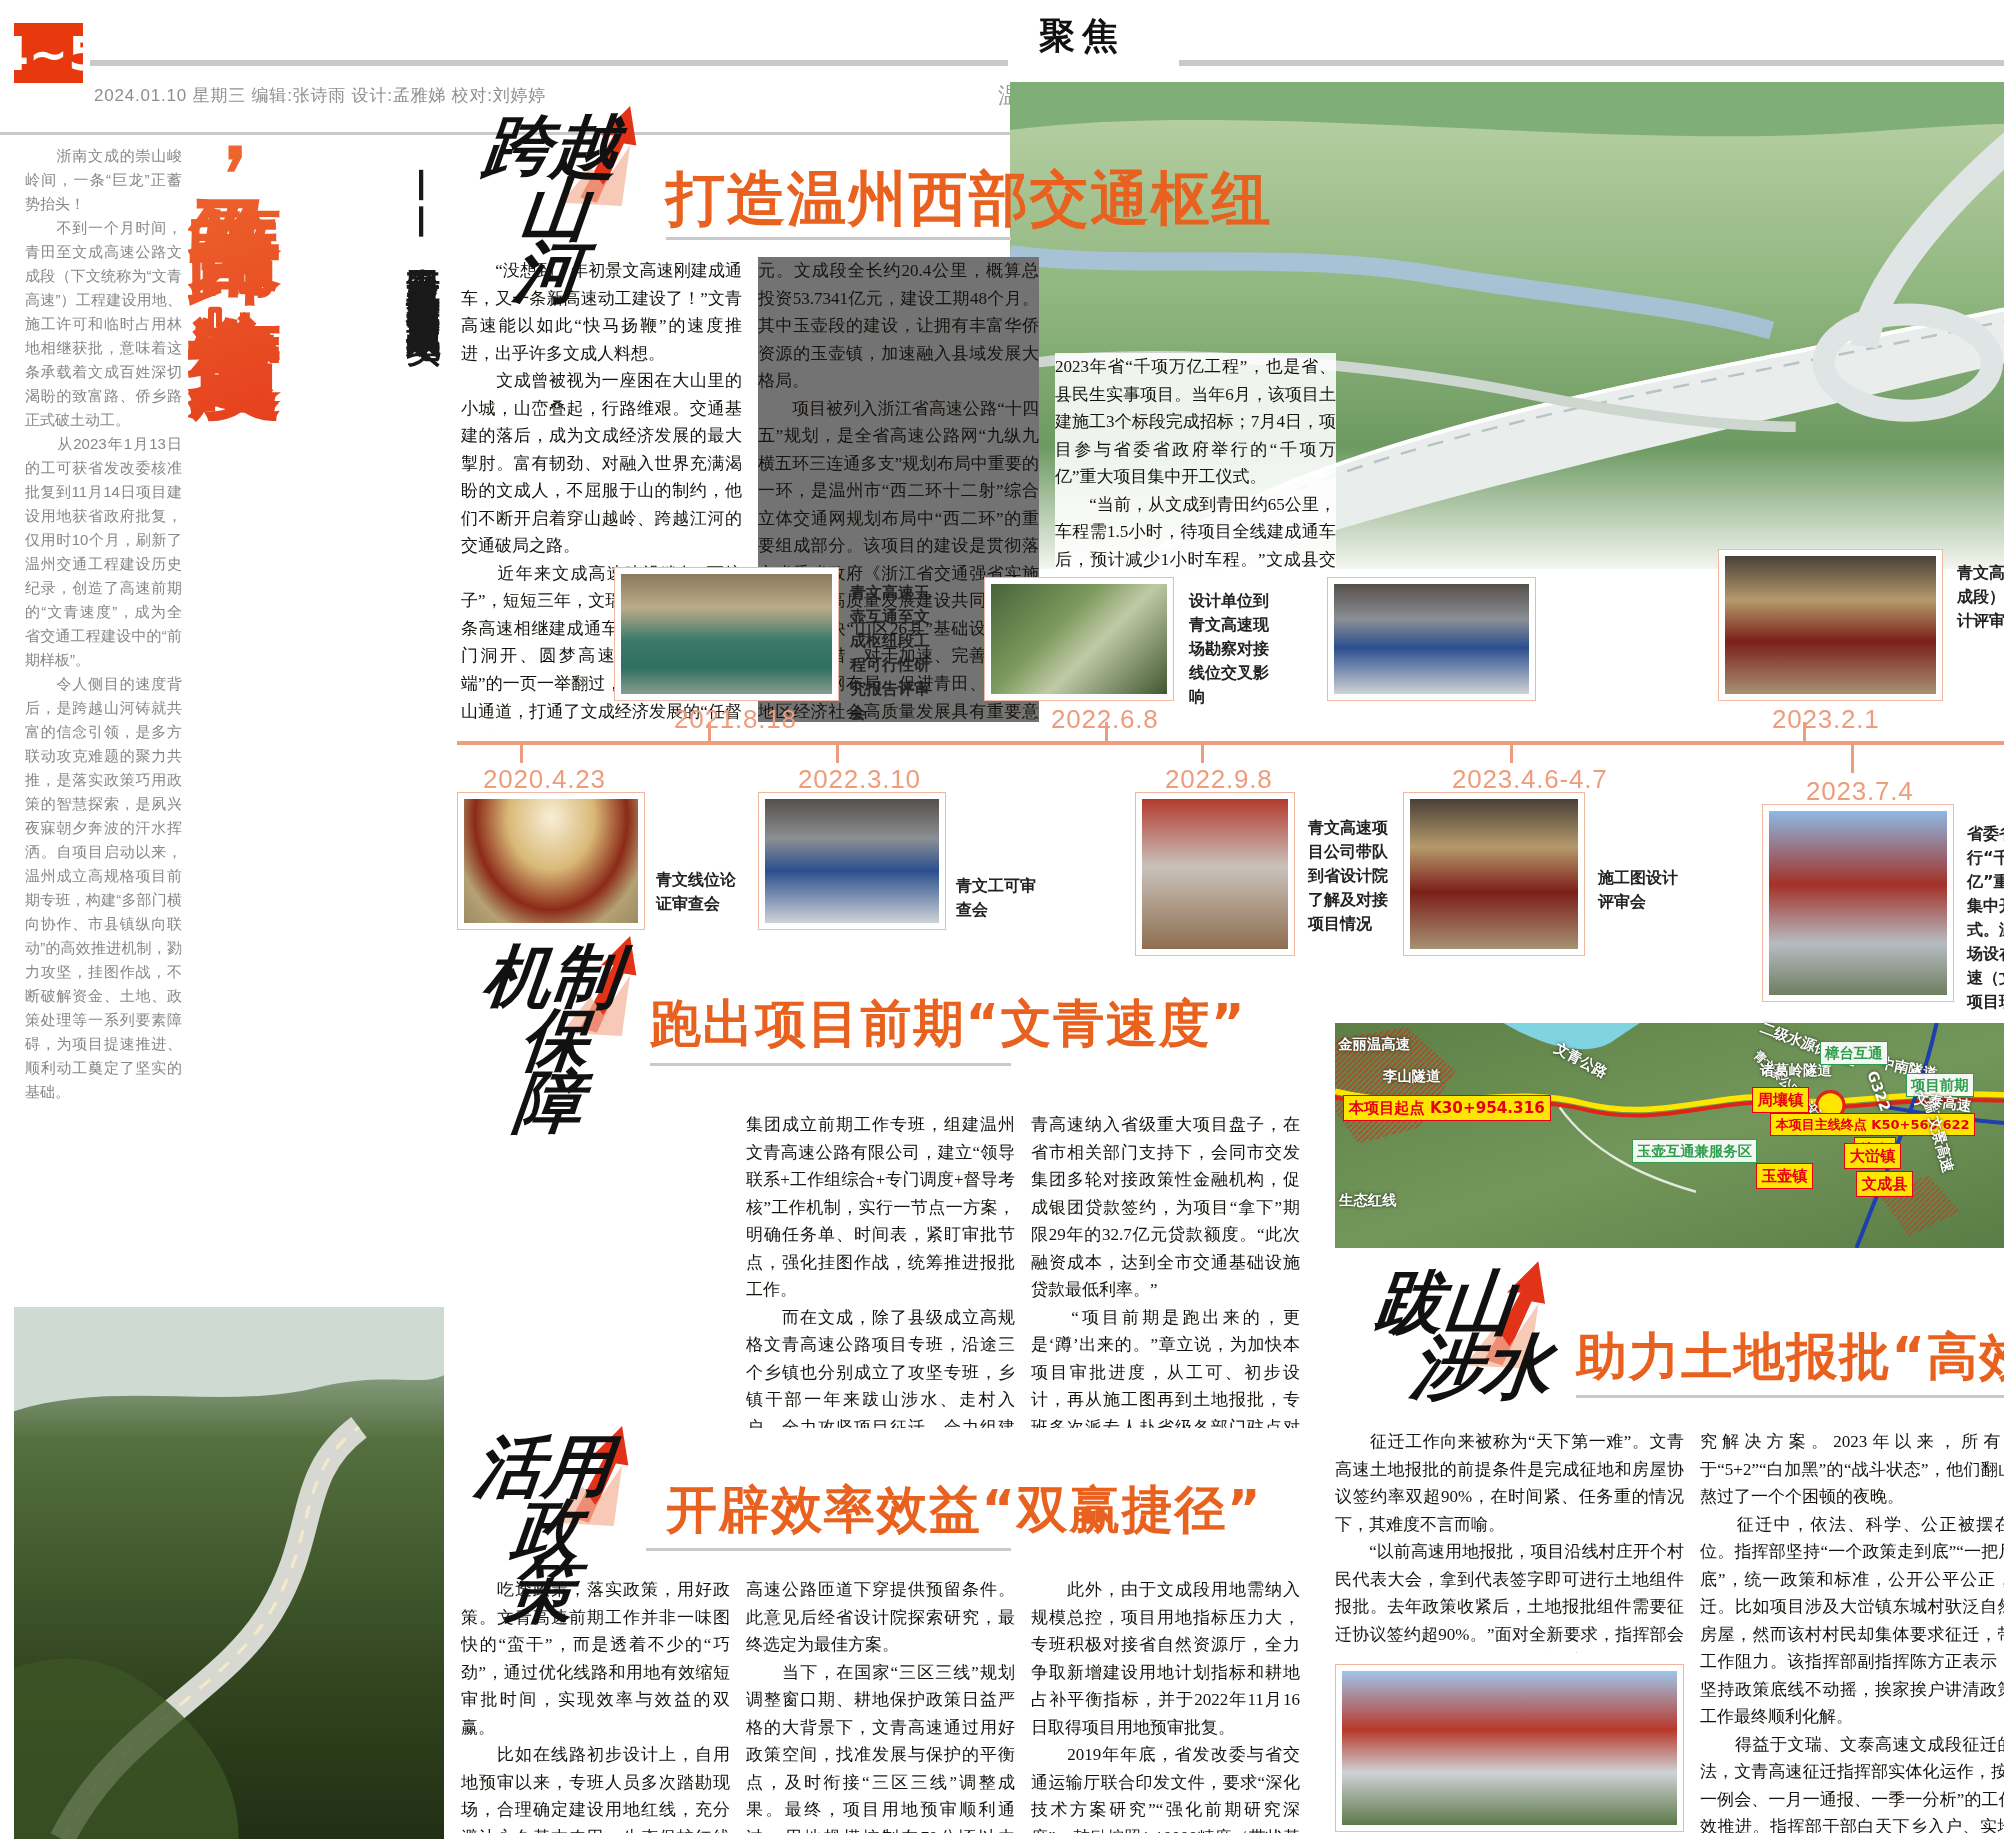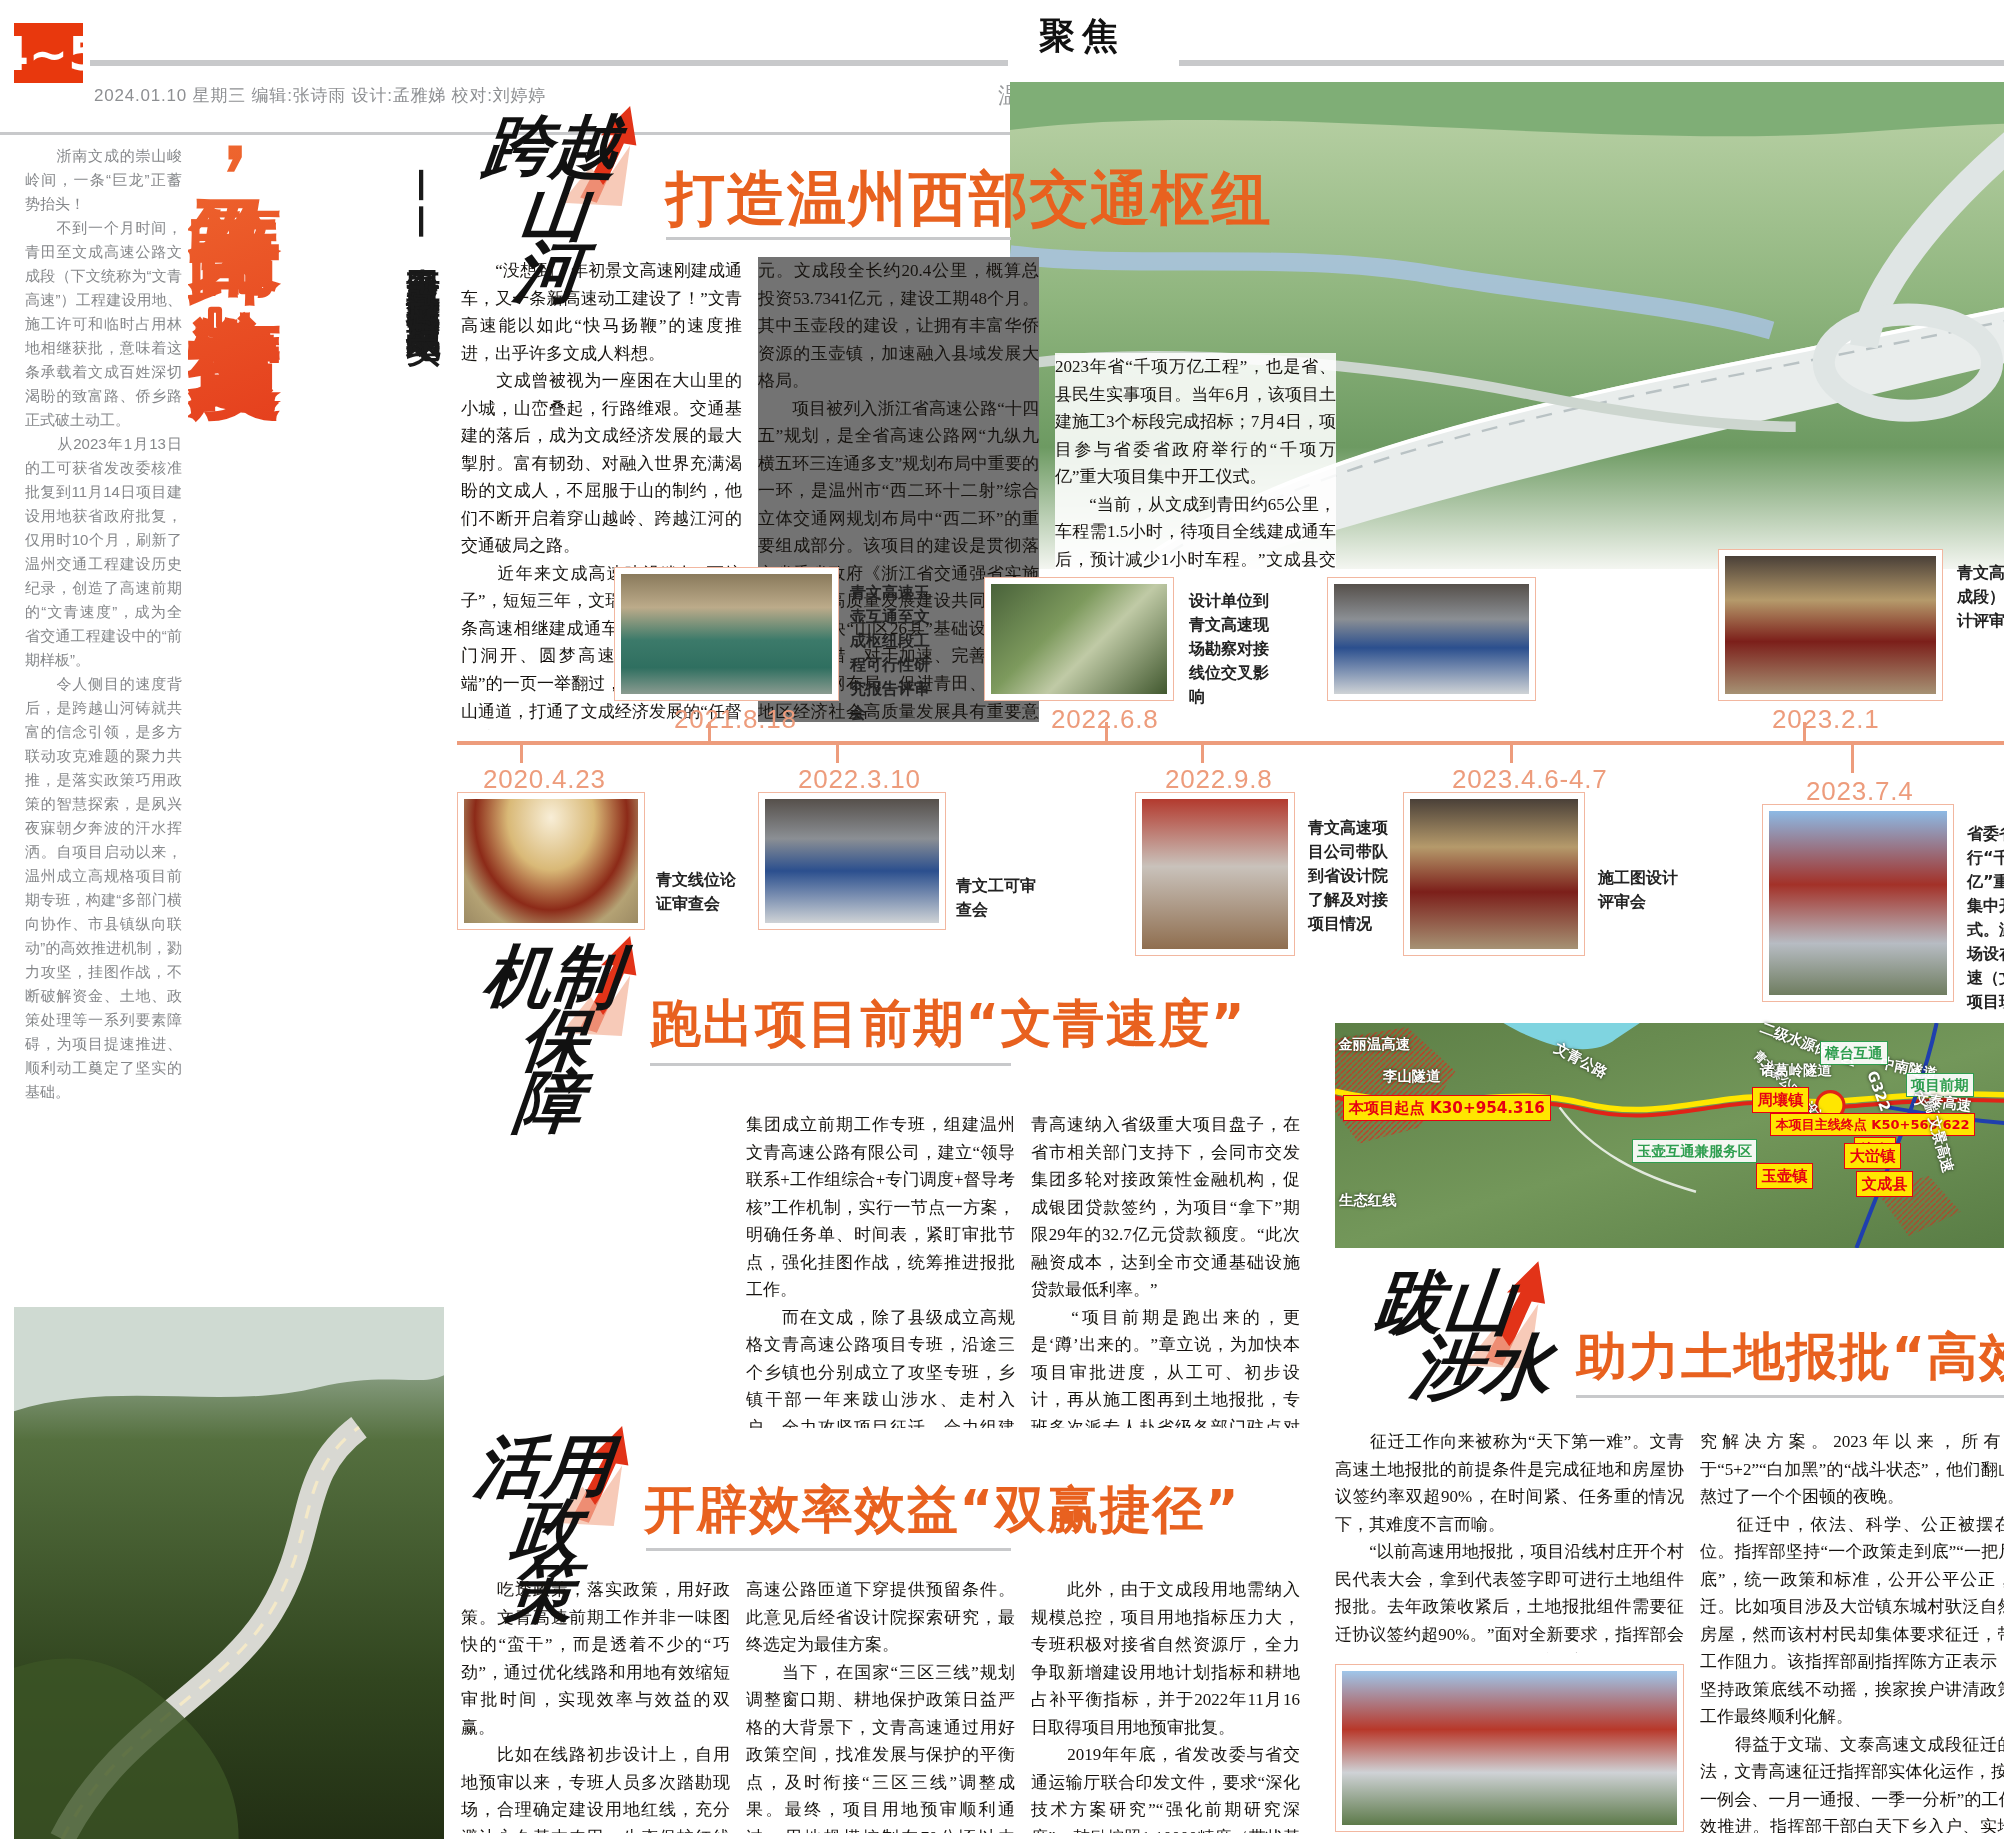--- a/index.html
+++ b/index.html
@@ -219,21 +219,21 @@
   <div class="abs" style="left:469px;top:1436px;width:176px;height:128px;">
     <svg class="abs" style="left:72px;top:-12px;" width="104" height="104" viewBox="0 0 100 100">
       <polygon points="30,90 62,30 50,30 78,2 84,40 72,38 46,95" fill="#e23318"></polygon>
       <polygon points="12,95 40,60 52,78 78,40 70,98" fill="#f4b49a" opacity="0.7"></polygon>
     </svg>
     <div class="seclogo" style="font-size:68px;">
       <span>活用</span>
       <span class="l2">政策</span>
     </div>
   </div>
-  <div class="abs sec-title small" style="left:644px;top:1476px;">开辟效率效益“双赢捷径”</div>
+  <div class="abs sec-title small" style="left:666px;top:1476px;">开辟效率效益“双赢捷径”</div>
   <div class="abs rule" style="left:646px;top:1548px;width:365px;height:3.2px;"></div>
 
   <div class="abs col" style="left:461px;top:1576px;width:269px;height:257px;">　　吃透政策，落实政策，用好政策。文青高速前期工作并非一味图快的“蛮干”，而是透着不少的“巧劲”，通过优化线路和用地有效缩短审批时间，实现效率与效益的双赢。
 　　比如在线路初步设计上，自用地预审以来，专班人员多次踏勘现场，合理确定建设用地红线，充分避让永久基本农田、生态保护红线等控制性因素，像“保护大熊猫那样”保护永久基本农田，实现“少占田、少拆房”。
 　　由于文成段线路与多条既有高速交叉，涉及设计变更和线位、用地、造价等多重因素，方案确定十分困难。专班研究论证，将景文高速文成枢纽组部分路基改为桥梁的意见，为文青</div>
   <div class="abs col" style="left:746px;top:1576px;width:269px;height:257px;">高速公路匝道下穿提供预留条件。此意见后经省设计院探索研究，最终选定为最佳方案。
 　　当下，在国家“三区三线”规划调整窗口期、耕地保护政策日益严格的大背景下，文青高速通过用好政策空间，找准发展与保护的平衡点，及时衔接“三区三线”调整成果。最终，项目用地预审顺利通过，用地规模控制在70公顷以内（63.8372公顷）且不涉及永久基本农田，成为全省首批按新政策要求通过用地预审的高速公路项目，为后续用地报批赢得了主动。</div>
   <div class="abs col" style="left:1031px;top:1576px;width:269px;height:257px;">　　此外，由于文成段用地需纳入规模总控，项目用地指标压力大，专班积极对接省自然资源厅，全力争取新增建设用地计划指标和耕地占补平衡指标，并于2022年11月16日取得项目用地预审批复。
 　　2019年年底，省发改委与省交通运输厅联合印发文件，要求“深化技术方案研究”“强化前期研究深度”，鼓励按照1:10000精度（带状基础地形图1:1000精度）开展工可线位方案研究。“该项目正是按照这一要求开展工可研究，这也是后续审批环节效率较高的原因。”章立表示。</div>
 

